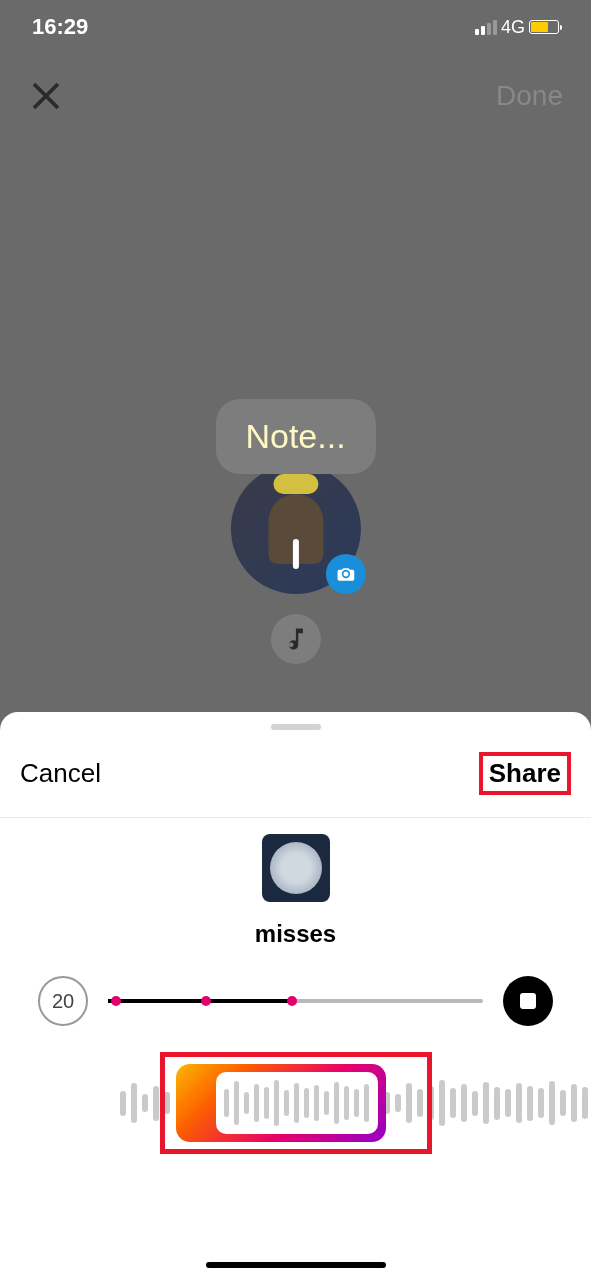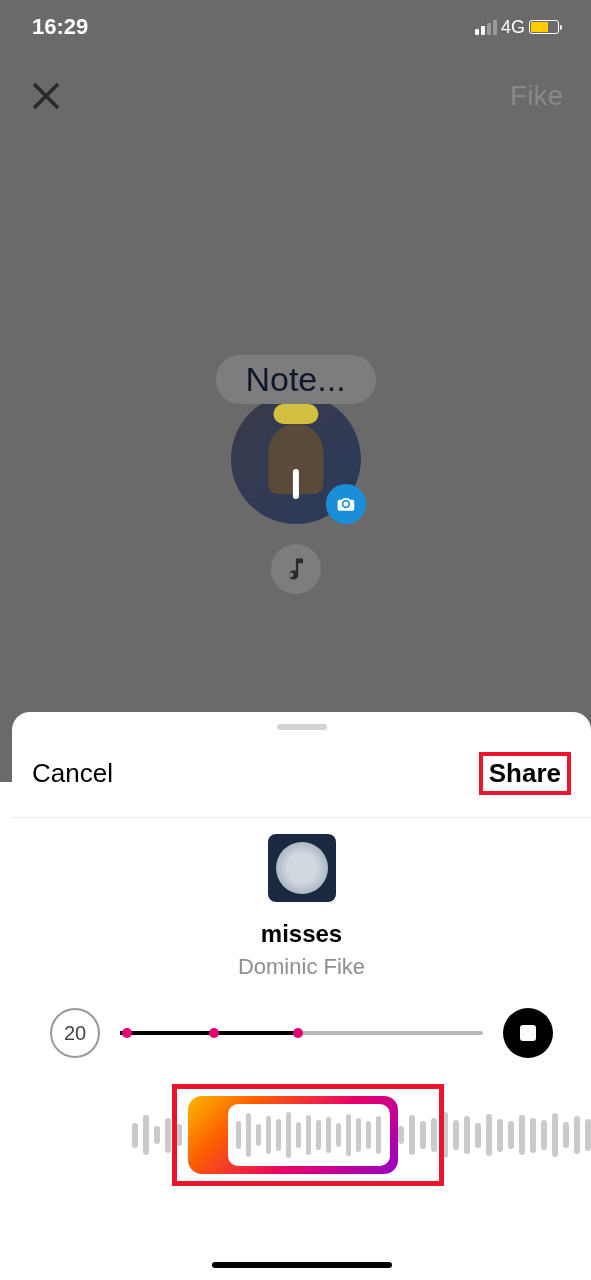--- a/index.html
+++ b/index.html
@@ -80,26 +80,27 @@
       position: absolute;
       top: 355px;
       left: 50%;
       transform: translateX(-50%);
       display: flex;
       flex-direction: column;
       align-items: center;
     }
     .note-bubble {
       background: #7d7d7d;
-      padding: 5px 30px;
+      padding: 18px 30px;
       border-radius: 24px;
       font-size: 34px;
-      color: #0f172a;
+      color: #fef9c3;
       position: relative;
       z-index: 2;
+      margin-top: 44px;
     }
     .avatar-container {
       position: relative;
       margin-top: -10px;
     }
     .avatar {
       width: 130px; height: 130px;
       border-radius: 50%;
       background: linear-gradient(135deg, #3a3a4a 0%, #2a3a5a 100%);
       position: relative;
@@ -152,21 +153,21 @@
       margin-top: 20px;
       display: flex;
       align-items: center;
       justify-content: center;
     }
     .music-icon-btn svg { width: 28px; height: 28px; }
     
     
     .sheet {
       position: absolute;
-      bottom: 0; left: 12px; right: 0;
+      bottom: 0; left: 0; right: 0;
       background: #fff;
       border-radius: 18px 18px 0 0;
       height: 568px;
     }
     .sheet-handle {
       width: 50px; height: 6px;
       background: #d3d3d3;
       border-radius: 3px;
       margin: 12px auto;
     }
@@ -362,21 +363,21 @@
     </div>
   </div>
 
   <div class="top-actions">
     <div class="close-icon">
       <svg viewBox="0 0 24 24" stroke="#2a2a2a" stroke-width="2.5" fill="none">
         <line x1="4" y1="4" x2="20" y2="20"></line>
         <line x1="20" y1="4" x2="4" y2="20"></line>
       </svg>
     </div>
-    <div class="share-btn">Fike</div>
+    <div class="share-btn">Done</div>
   </div>
 
   <div class="note-area">
     <div class="note-bubble">Note...</div>
     <div class="avatar-container">
       <div class="avatar"></div>
       <div class="pause-bar"></div>
       <div class="camera-badge">
         <svg viewBox="0 0 24 24">
             <path d="M12 15a3 3 0 100-6 3 3 0 000 6z"></path>
@@ -396,21 +397,20 @@
   <div class="sheet-handle"></div>
 
   <div class="sheet-header">
     <div class="cancel-btn">Cancel</div>
     <div class="done-btn">Share</div>
   </div>
 
   <div class="song-info">
     <div class="album-art"></div>
     <div class="song-title">misses</div>
-    <div class="song-artist">Dominic Fike</div>
   </div>
 
   <div class="playback-row">
     <div class="duration-badge">20</div>
     <div class="progress-track">
       <div class="progress-fill"></div>
       <div class="progress-dot" style="left: 2%"></div>
       <div class="progress-dot" style="left: 26%"></div>
       <div class="progress-dot" style="left: 49%"></div>
     </div>

